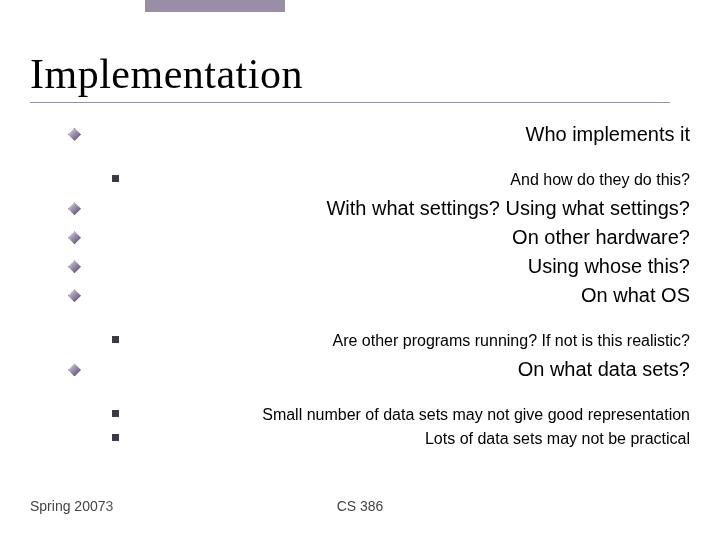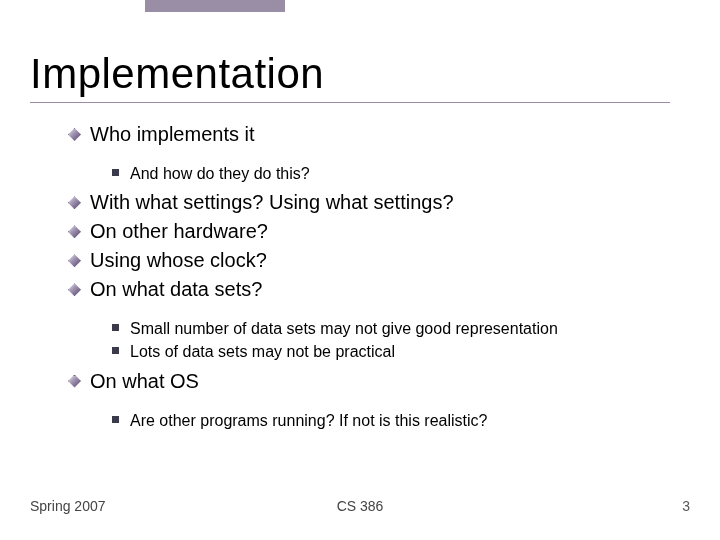--- a/index.html
+++ b/index.html
@@ -1,47 +1,47 @@
 <!DOCTYPE html>
 <html><head>
 <meta charset="utf-8">
 <style>
   * { margin: 0; padding: 0; box-sizing: border-box; }
   html, body { width: 720px; height: 540px; background: #fff; font-family: Verdana, Geneva, sans-serif; color: #000; }
   .slide { width: 720px; height: 540px; position: relative; padding: 12px 30px 0 30px; }
   .topbar { position: absolute; top: 0; left: 145px; width: 140px; height: 12px; background: #9a8da6; }
-  .title { font-family: Liberation Sans, sans-serif; font-size: 42px; font-weight: normal; margin-top: 38px; margin-bottom: 4px; letter-spacing: 0.5px; }
+  .title { font-family: Liberation Serif, serif; font-size: 42px; font-weight: normal; margin-top: 38px; margin-bottom: 4px; letter-spacing: 0.5px; }
   .title-underline { border: none; border-top: 1px solid #9a8da6; margin-bottom: 18px; width: 640px; }
-  .content { padding-left: 38px; }
+  .content { padding-left: 38px; text-align: right; }
   ul { list-style: none; }
   .lvl1 > li { position: relative; padding-left: 22px; font-size: 20px; line-height: 1.35; margin-bottom: 2px; }
   .lvl1 > li::before {
     content: "";
     position: absolute;
     left: 0;
     top: 7px;
     width: 11px;
     height: 11px;
     background: linear-gradient(135deg, #e2deea 0%, #a497b3 40%, #5b4a70 100%);
     border: 1px solid #6a5a80;
     transform: none;
   }
   .lvl1 > li::before { clip-path: polygon(50% 0, 100% 50%, 50% 100%, 0 50%); }
-  .lvl2 { margin-top: 14px; margin-bottom: 4px; }
+  .lvl2 { margin-top: 20px; margin-bottom: 4px; }
   .lvl2 > li { position: relative; padding-left: 18px; font-size: 16px; line-height: 1.45; margin-left: 22px; }
   .lvl2 > li::before {
     content: "";
     position: absolute;
     left: 0;
     top: 7px;
     width: 7px;
     height: 7px;
     background: #3a3a4a;
   }
-  .footer { position: absolute; bottom: 26px; left: 30px; right: 30px; display: flex; justify-content: space-between; font-size: 14px; color: #444; font-family: Verdana, Geneva, sans-serif; }
+  .footer { position: absolute; bottom: 26px; left: 30px; right: 30px; display: flex; font-size: 14px; color: #444; font-family: Verdana, Geneva, sans-serif; }
   .footer .center { position: absolute; left: 50%; transform: translateX(-50%); }
   .footer .right { color: #5a5a5a; }
 </style>
 </head>
 <body>
 
 <div class="slide">
   <div class="topbar"></div>
 
   <h1 class="title">Implementation</h1>
@@ -61,40 +61,40 @@
 
       <li>
         <span>With what settings? Using what settings?</span>
       </li>
 
       <li>
         <span>On other hardware?</span>
       </li>
 
       <li>
-        <span>Using whose clock?</span>
+        <span>Using whose this?</span>
+      </li>
+
+      <li>
+        <span>On what OS</span>
+        <ul class="lvl2">
+          <li>
+            <span>Are other programs running? If not is this realistic?</span>
+          </li>
+        </ul>
       </li>
 
       <li>
         <span>On what data sets?</span>
         <ul class="lvl2">
           <li>
             <span>Small number of data sets may not give good representation</span>
           </li>
           <li>
             <span>Lots of data sets may not be practical</span>
-          </li>
-        </ul>
-      </li>
-
-      <li>
-        <span>On what OS</span>
-        <ul class="lvl2">
-          <li>
-            <span>Are other programs running? If not is this realistic?</span>
           </li>
         </ul>
       </li>
 
     </ul>
   </div>
 
   <div class="footer">
     <span class="left">Spring 2007</span>
     <span class="center">CS 386</span>

